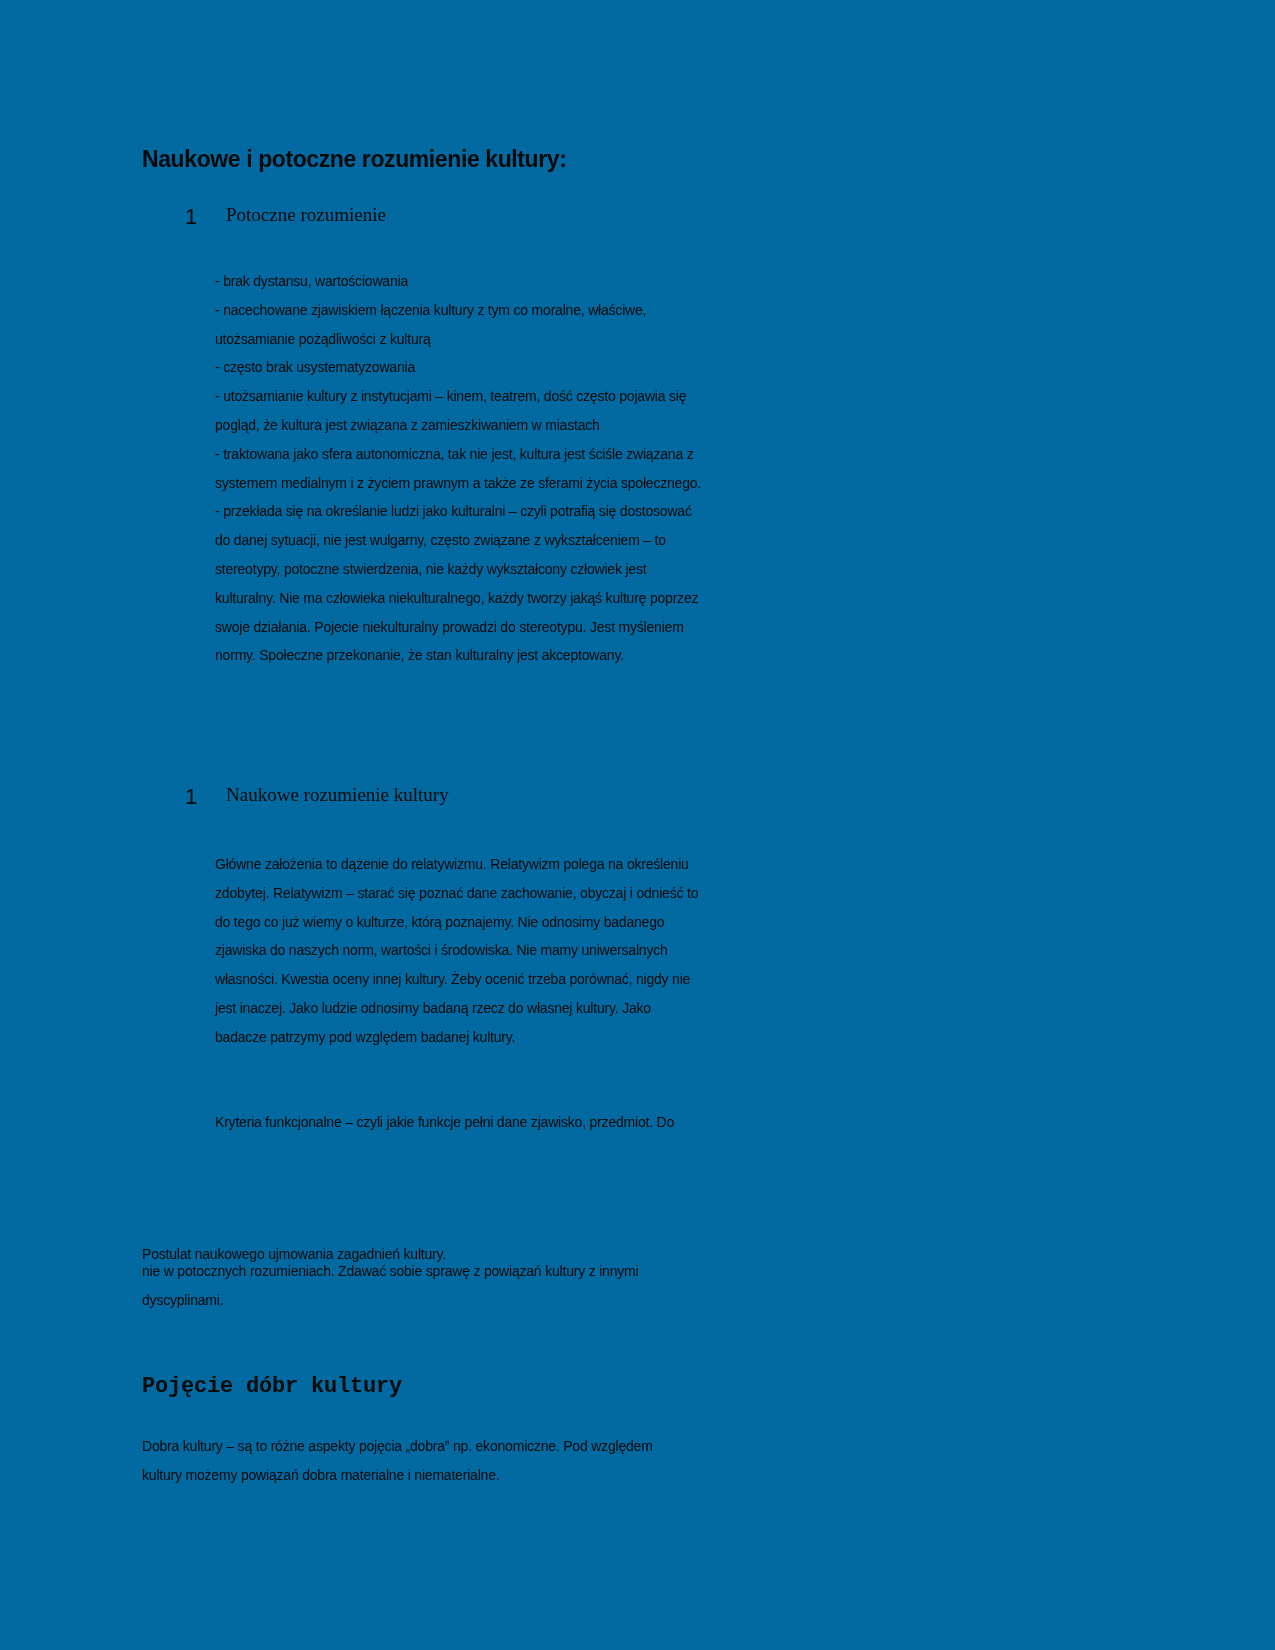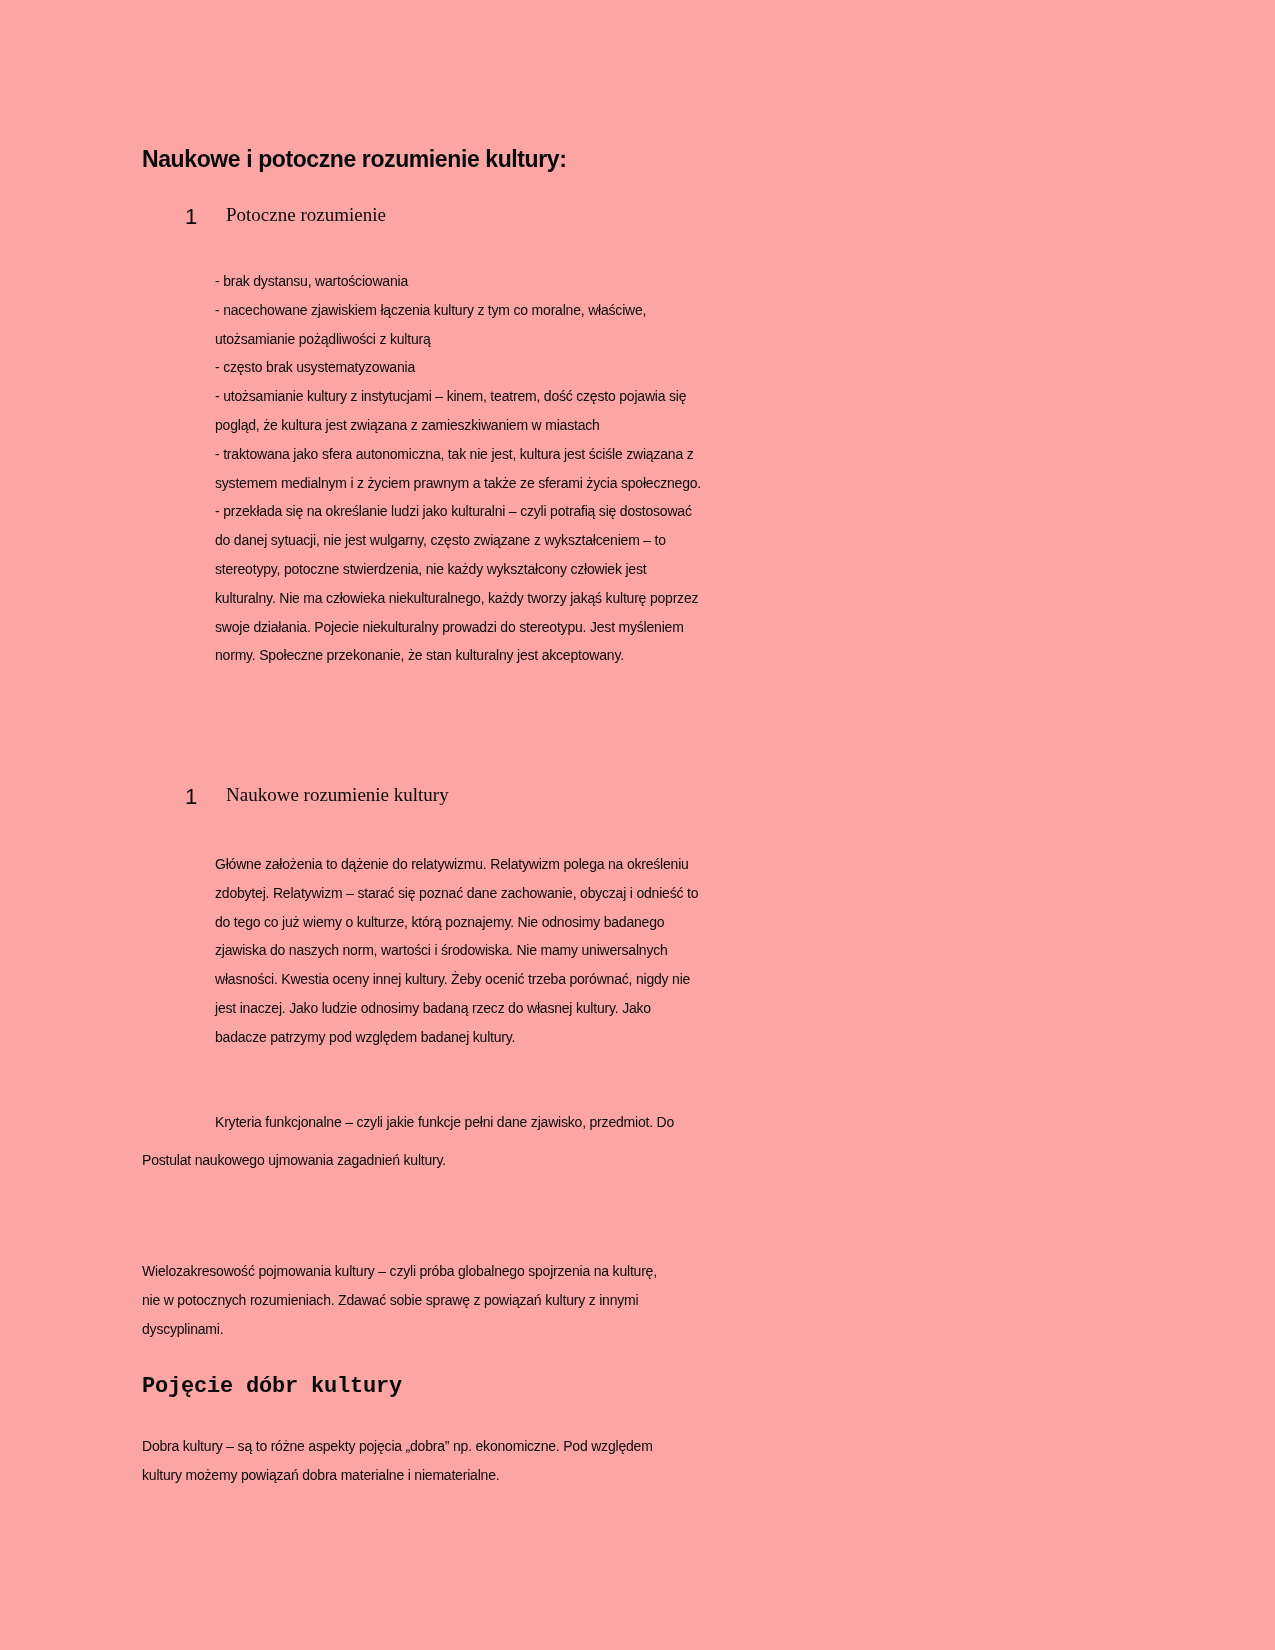--- a/index.html
+++ b/index.html
@@ -1,21 +1,21 @@
 <!DOCTYPE html>
 <html><head>
 <meta charset="utf-8">
 <style>
   * { margin:0; padding:0; box-sizing:border-box; }
   html,body { background:#ffffff; }
   .page {
     position:relative;
     width:1275px;
     height:1650px;
-    background:#fca5a5;
+    background:#0369a1;
     overflow:hidden;
     font-family:"Liberation Sans","DejaVu Sans",sans-serif;
     color:#0a0a0a;
   }
   .doc-title {
     position:absolute;
     left:142px; top:146px;
     font-family:"Liberation Sans","DejaVu Sans",sans-serif;
     font-weight:bold;
     font-size:23px;
@@ -99,26 +99,25 @@
       <div class="line">zjawiska do naszych norm, wartości i środowiska. Nie mamy uniwersalnych</div>
       <div class="line">własności. Kwestia oceny innej kultury. Żeby ocenić trzeba porównać, nigdy nie</div>
       <div class="line">jest inaczej. Jako ludzie odnosimy badaną rzecz do własnej kultury. Jako</div>
       <div class="line">badacze patrzymy pod względem badanej kultury.</div>
     </div>
 
   <div class="block indented" style="top:1108px">
       <div class="line">Kryteria funkcjonalne – czyli jakie funkcje pełni dane zjawisko, przedmiot. Do</div>
     </div>
 
-  <div class="block flush" style="top:1146px">
+  <div class="block flush" style="top:1240px">
     <div class="line">Postulat naukowego ujmowania zagadnień kultury.</div>
   </div>
 
   <div class="block flush" style="top:1257px">
-      <div class="line">Wielozakresowość pojmowania kultury – czyli próba globalnego spojrzenia na kulturę,</div>
       <div class="line">nie w potocznych rozumieniach. Zdawać sobie sprawę z powiązań kultury z innymi</div>
       <div class="line">dyscyplinami.</div>
     </div>
 
   <h2 class="sub-heading" style="top:1374px">Pojęcie dóbr kultury</h2>
 
   <div class="block flush" style="top:1432px">
       <div class="line">Dobra kultury – są to różne aspekty pojęcia „dobra” np. ekonomiczne. Pod względem</div>
       <div class="line">kultury możemy powiązań dobra materialne i niematerialne.</div>
     </div>

